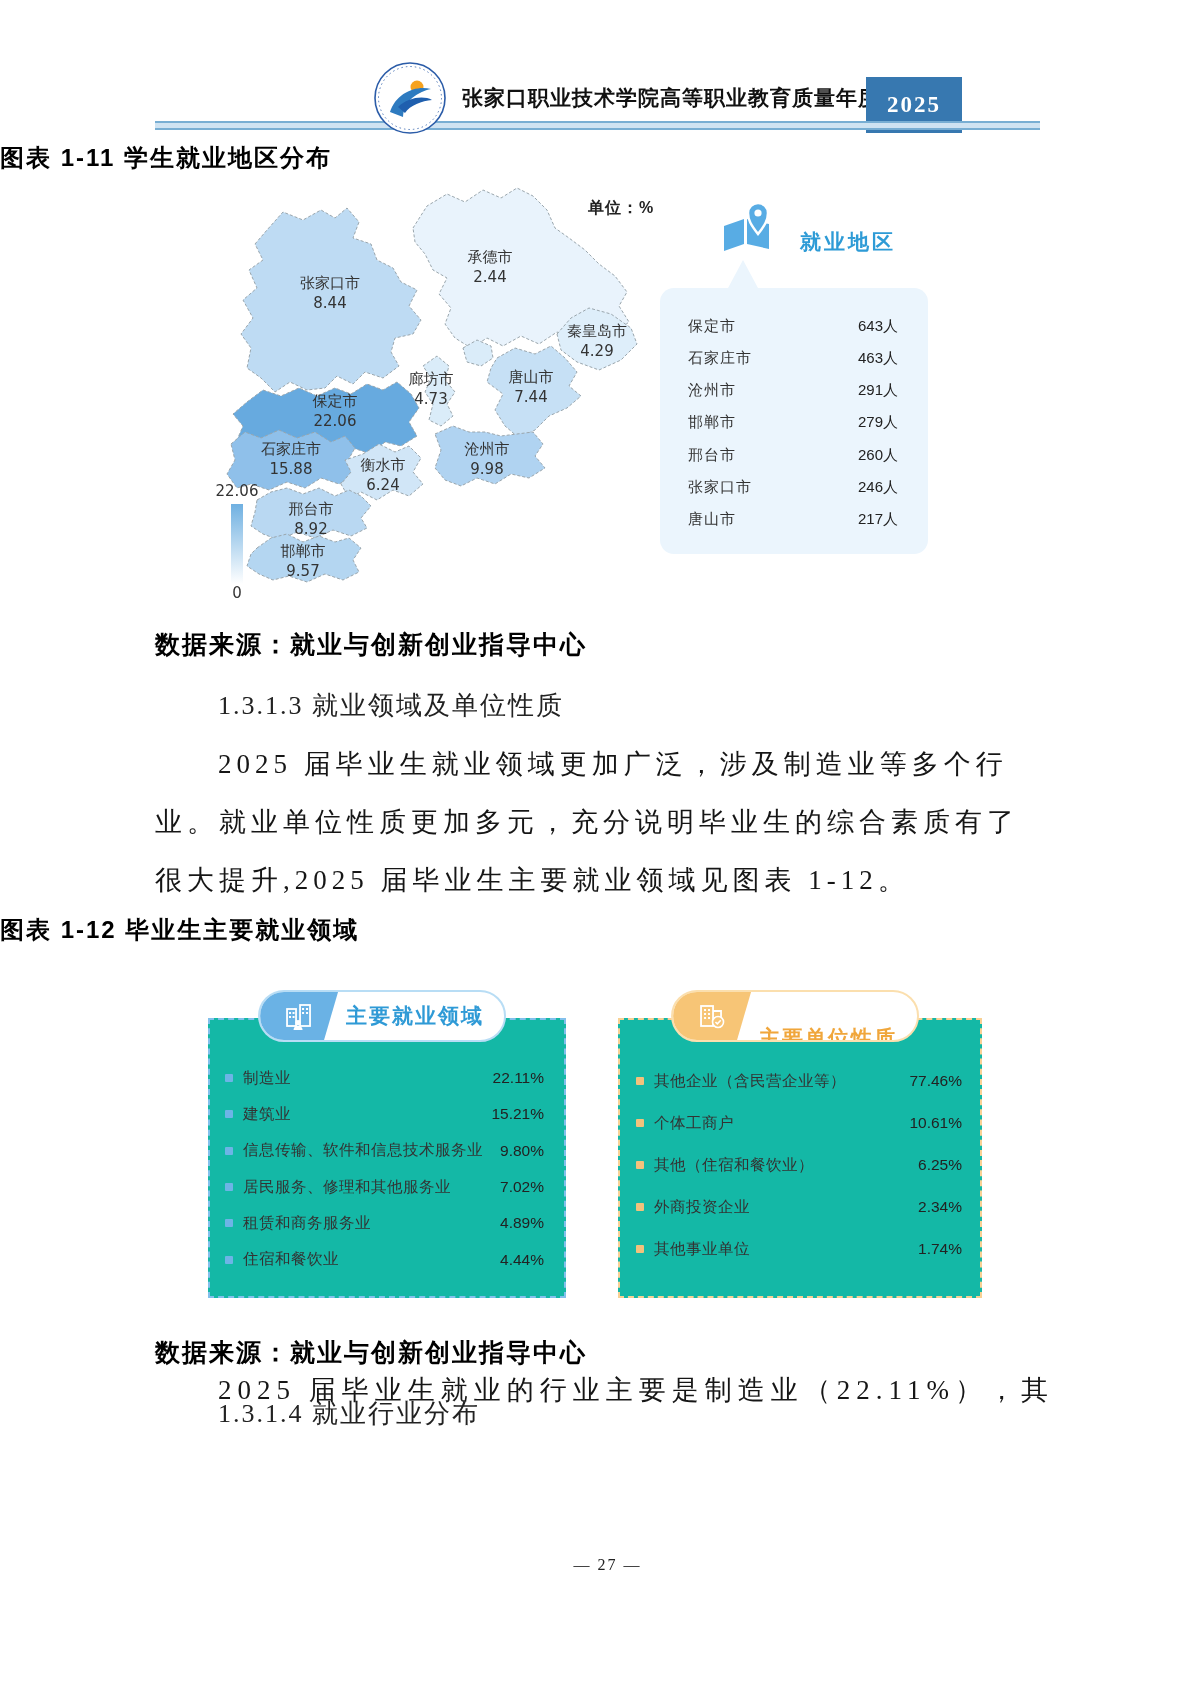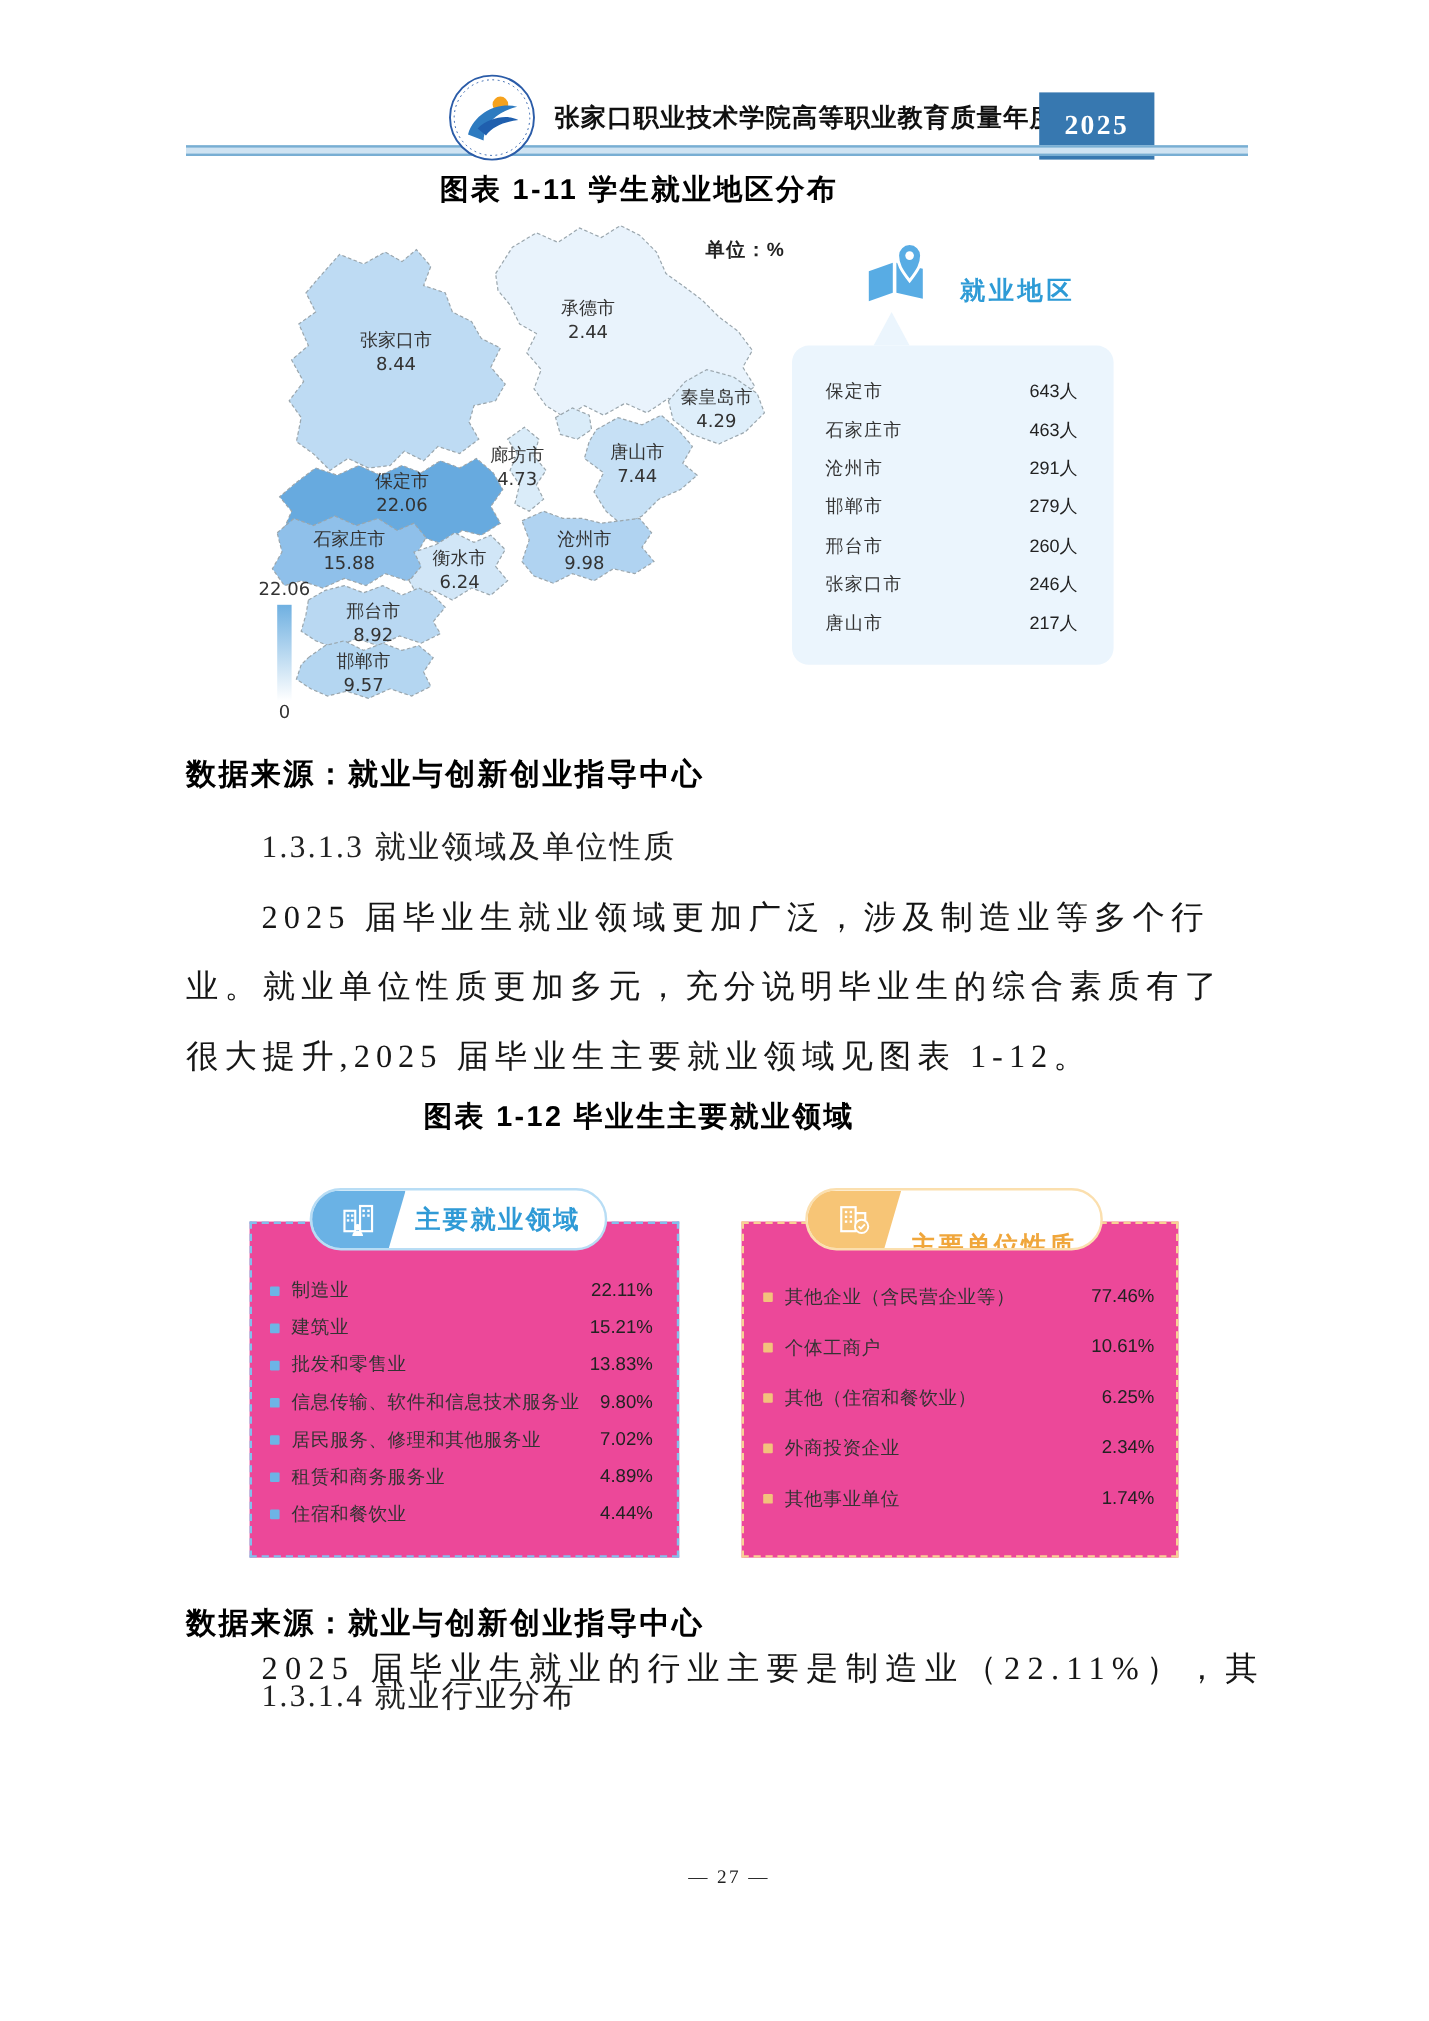--- a/index.html
+++ b/index.html
@@ -11,21 +11,21 @@
   .hdr-logo { position:absolute; left:372px; top:60px; width:76px; height:76px; z-index:3; }
   .hdr-title { position:absolute; left:462px; top:84px; font-family:"Liberation Serif","DejaVu Serif",serif;
                font-size:21px; font-weight:700; letter-spacing:1px; color:#111; white-space:nowrap; }
   .hdr-badge { position:absolute; left:866px; top:77px; width:96px; height:56px; background:#3778b0;
                color:#fff; font-family:"Liberation Serif","DejaVu Serif",serif; font-size:23px; font-weight:700;
                display:flex; align-items:center; justify-content:center; letter-spacing:2px; }
   .hdr-rule { position:absolute; left:155px; top:121px; width:885px; height:9px; background:#cfe3f2;
               border-top:2px solid #78aed3; border-bottom:2px solid #78aed3; }
 
   
-  .fig-caption { position:absolute; left:0; width:1065px; text-align:center; font-size:24px; font-weight:700; color:#000; letter-spacing:2px; }
+  .fig-caption { position:absolute; left:0; width:1065px; font-size:24px; font-weight:700; color:#000; letter-spacing:2px; }
   .cap11 { top:142px; } .cap12 { top:914px; }
   .unit-label { position:absolute; left:588px; top:198px; font-size:16px; font-weight:700; color:#222; letter-spacing:1px; }
   .src-note { position:absolute; left:155px; font-size:25px; font-weight:700; color:#000; letter-spacing:2px; white-space:nowrap; }
   .src1 { top:628px; } .src2 { top:1336px; }
   .sec-head { position:absolute; left:218px; font-family:"Liberation Serif","DejaVu Serif",serif;
               font-size:26px; color:#222; letter-spacing:2px; white-space:nowrap; }
   .h1313 { top:688px; } .h1314 { top:1396px;text-align:center; }
   .para { position:absolute; font-family:"Liberation Serif","DejaVu Serif",serif; font-size:27px; color:#161616;
           letter-spacing:5px; white-space:nowrap; }
   .p-l1 { left:218px; top:746px; }
@@ -45,21 +45,21 @@
   .rp-title { position:absolute; left:800px; top:228px; font-size:21px; font-weight:700; color:#2e9bd6; letter-spacing:3px; }
   .rp-pointer { position:absolute; left:728px; top:260px; width:0; height:0;
                 border-left:15px solid transparent; border-right:15px solid transparent; border-bottom:28px solid #ebf5fd; }
   .rp-panel { position:absolute; left:660px; top:288px; width:268px; height:266px; background:#ebf5fd; border-radius:14px;
               display:flex; flex-direction:column; padding:22px 30px 18px 28px; }
   .rp-row { flex:1; display:flex; align-items:center; justify-content:space-between; }
   .rp-city { font-size:15px; color:#333; letter-spacing:1px; }
   .rp-count { font-size:15px; color:#222; }
 
   
-  .f12-box { position:absolute; top:1018px; height:280px; background:#ec4899; display:flex; flex-direction:column; }
+  .f12-box { position:absolute; top:1018px; height:280px; background:#14b8a6; display:flex; flex-direction:column; }
   .f12-left  { left:208px; width:358px; border:2px dashed #82c0ec; padding:40px 20px 18px 15px; }
   .f12-right { left:618px; width:364px; border:2px dashed #f8d194; padding:40px 18px 26px 16px; }
   .pill { position:absolute; top:-30px; left:50%; transform:translateX(-52%); height:52px; background:#fff;
           border-radius:28px; display:flex; align-items:stretch; overflow:hidden; }
   .pill-blue   { border:2px solid #b8ddf5; }
   .pill-orange { border:2px solid #fbdfae; }
   .pill-iconseg { width:78px; display:flex; align-items:center; justify-content:center;
                   clip-path:polygon(0 0, 100% 0, calc(100% - 14px) 100%, 0 100%); }
   .seg-blue { background:#6ab2e5; } .seg-orange { background:#f7c576; }
   .pill-text { display:flex; align-items:center; padding:0 20px 0 8px; font-size:21px; font-weight:700; letter-spacing:2px; white-space:nowrap; }
@@ -245,25 +245,20 @@
       <span class="f12-label">制造业</span>
       <span class="f12-value">22.11%</span>
     </div>
     <div class="f12-row">
       <span class="f12-bullet bl-blue"></span>
       <span class="f12-label">建筑业</span>
       <span class="f12-value">15.21%</span>
     </div>
     <div class="f12-row">
       <span class="f12-bullet bl-blue"></span>
-      <span class="f12-label">批发和零售业</span>
-      <span class="f12-value">13.83%</span>
-    </div>
-    <div class="f12-row">
-      <span class="f12-bullet bl-blue"></span>
       <span class="f12-label">信息传输、软件和信息技术服务业</span>
       <span class="f12-value">9.80%</span>
     </div>
     <div class="f12-row">
       <span class="f12-bullet bl-blue"></span>
       <span class="f12-label">居民服务、修理和其他服务业</span>
       <span class="f12-value">7.02%</span>
     </div>
     <div class="f12-row">
       <span class="f12-bullet bl-blue"></span>

